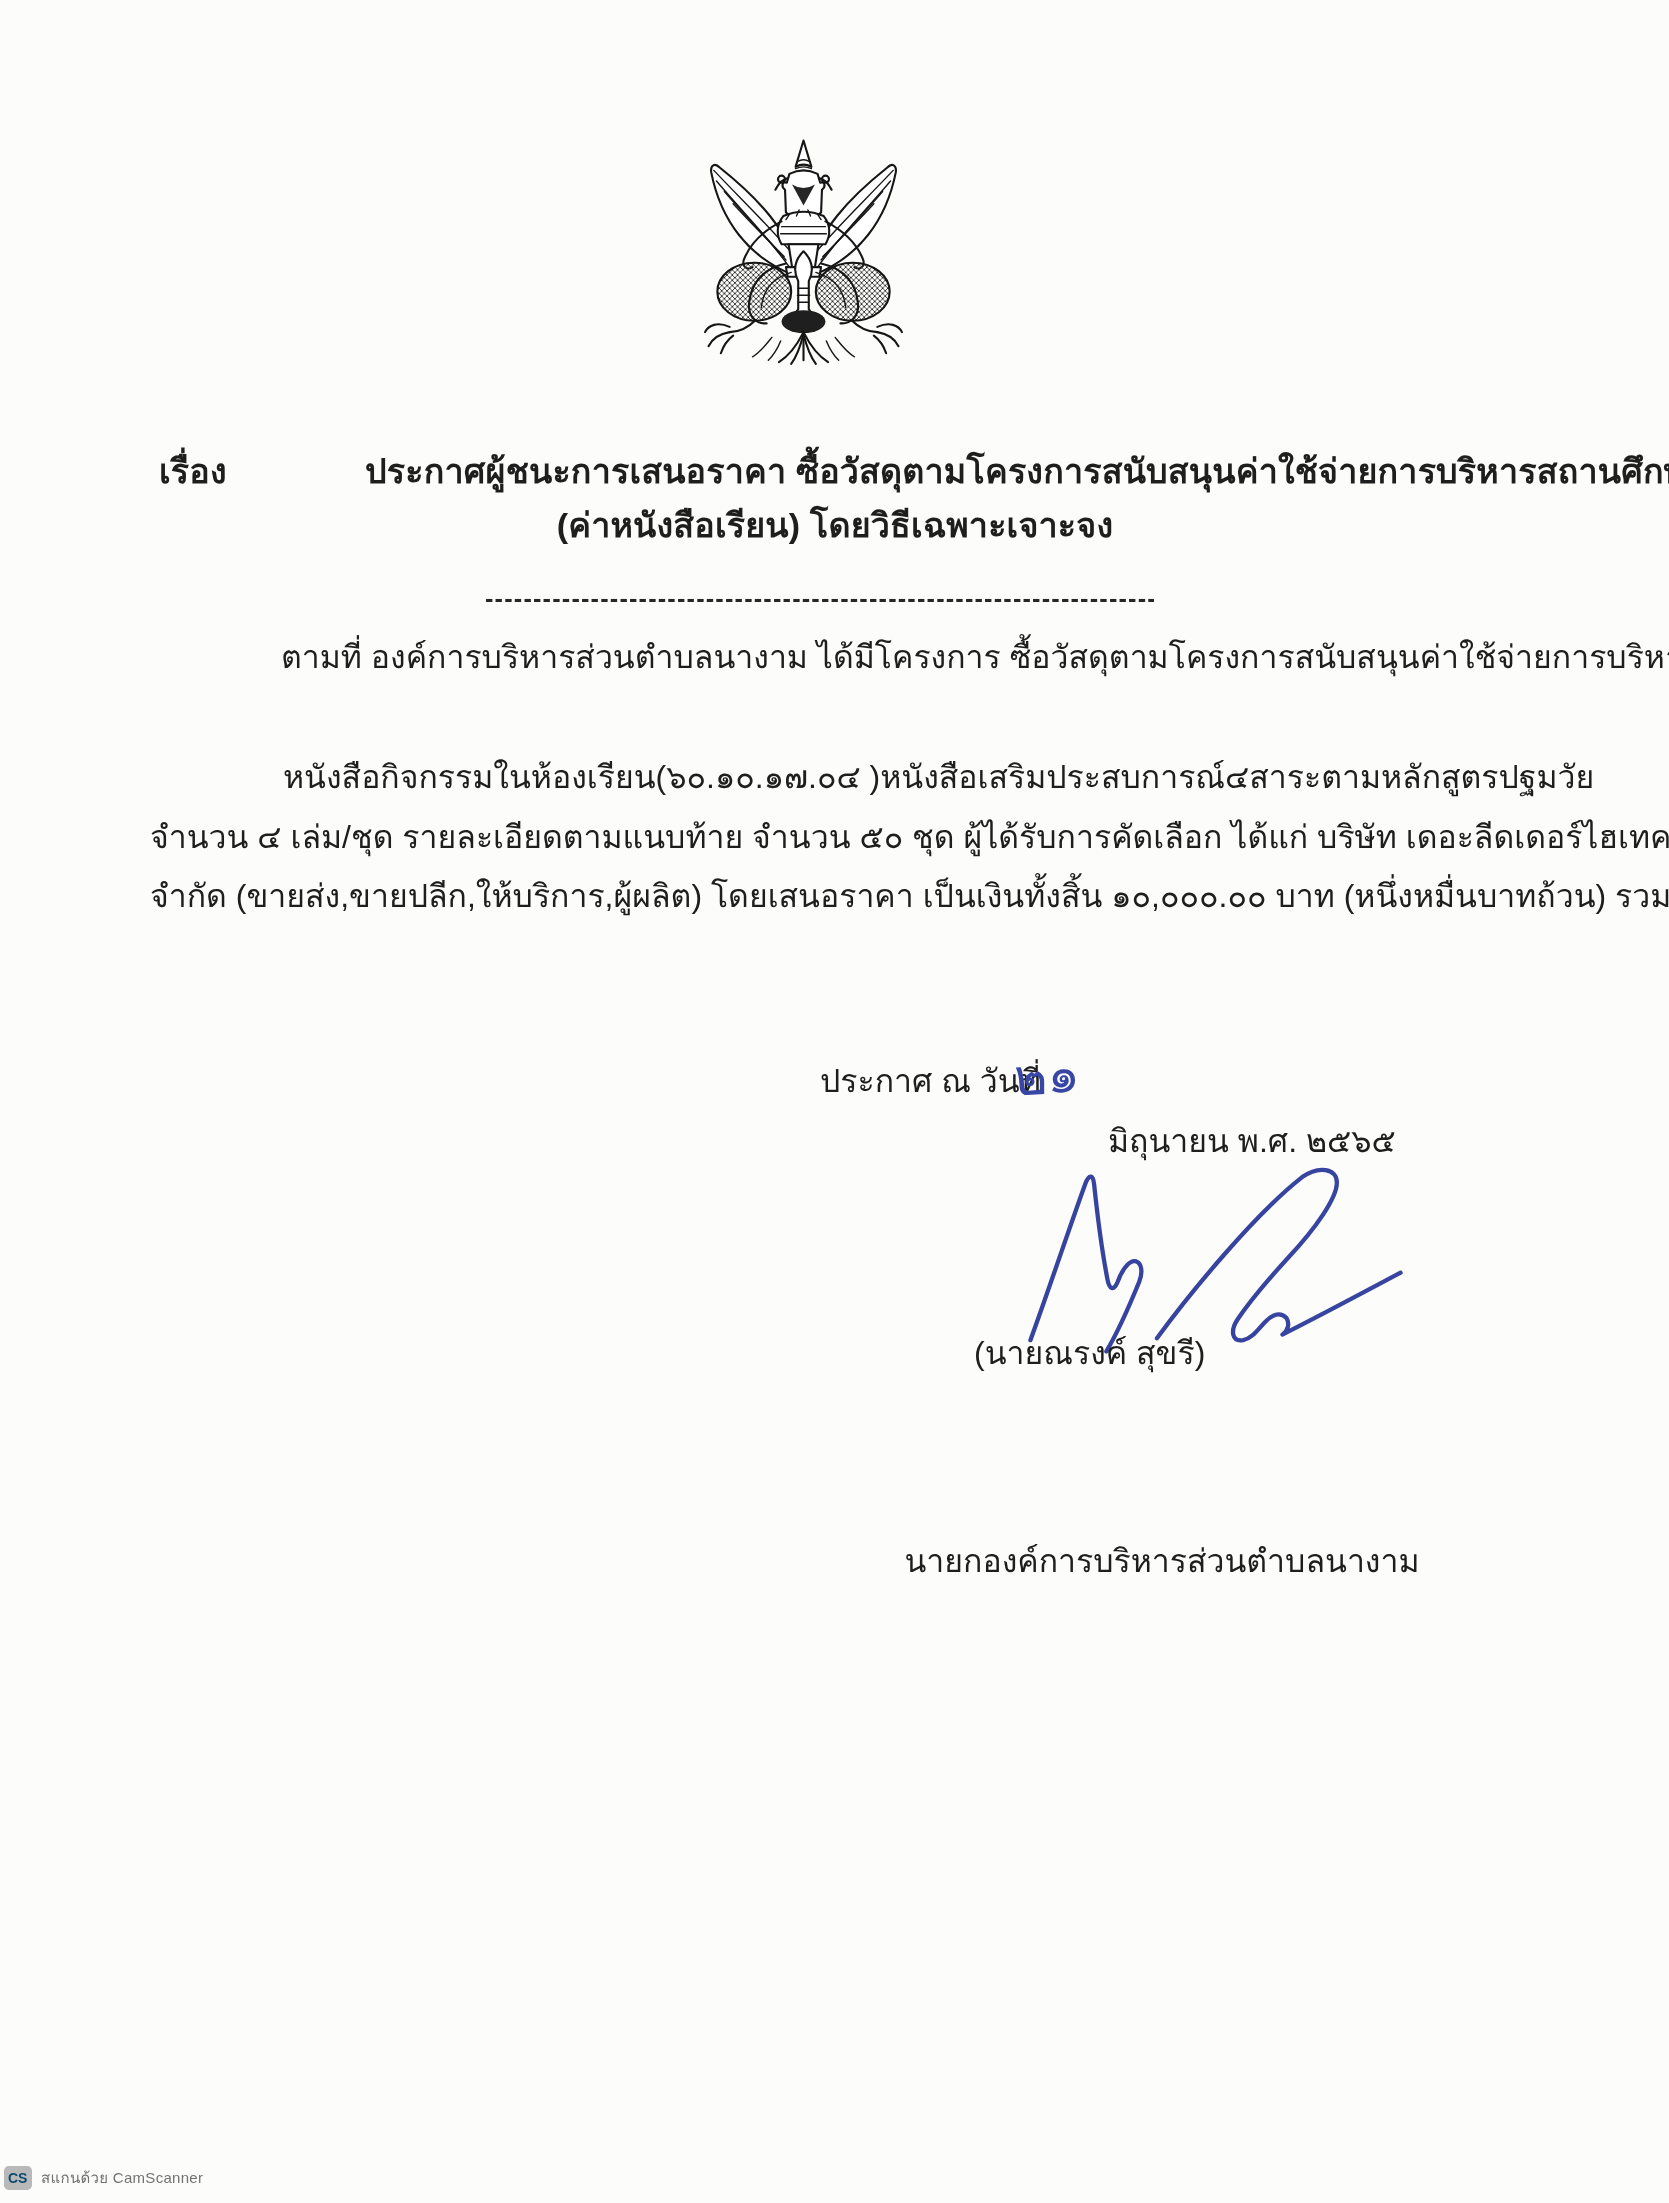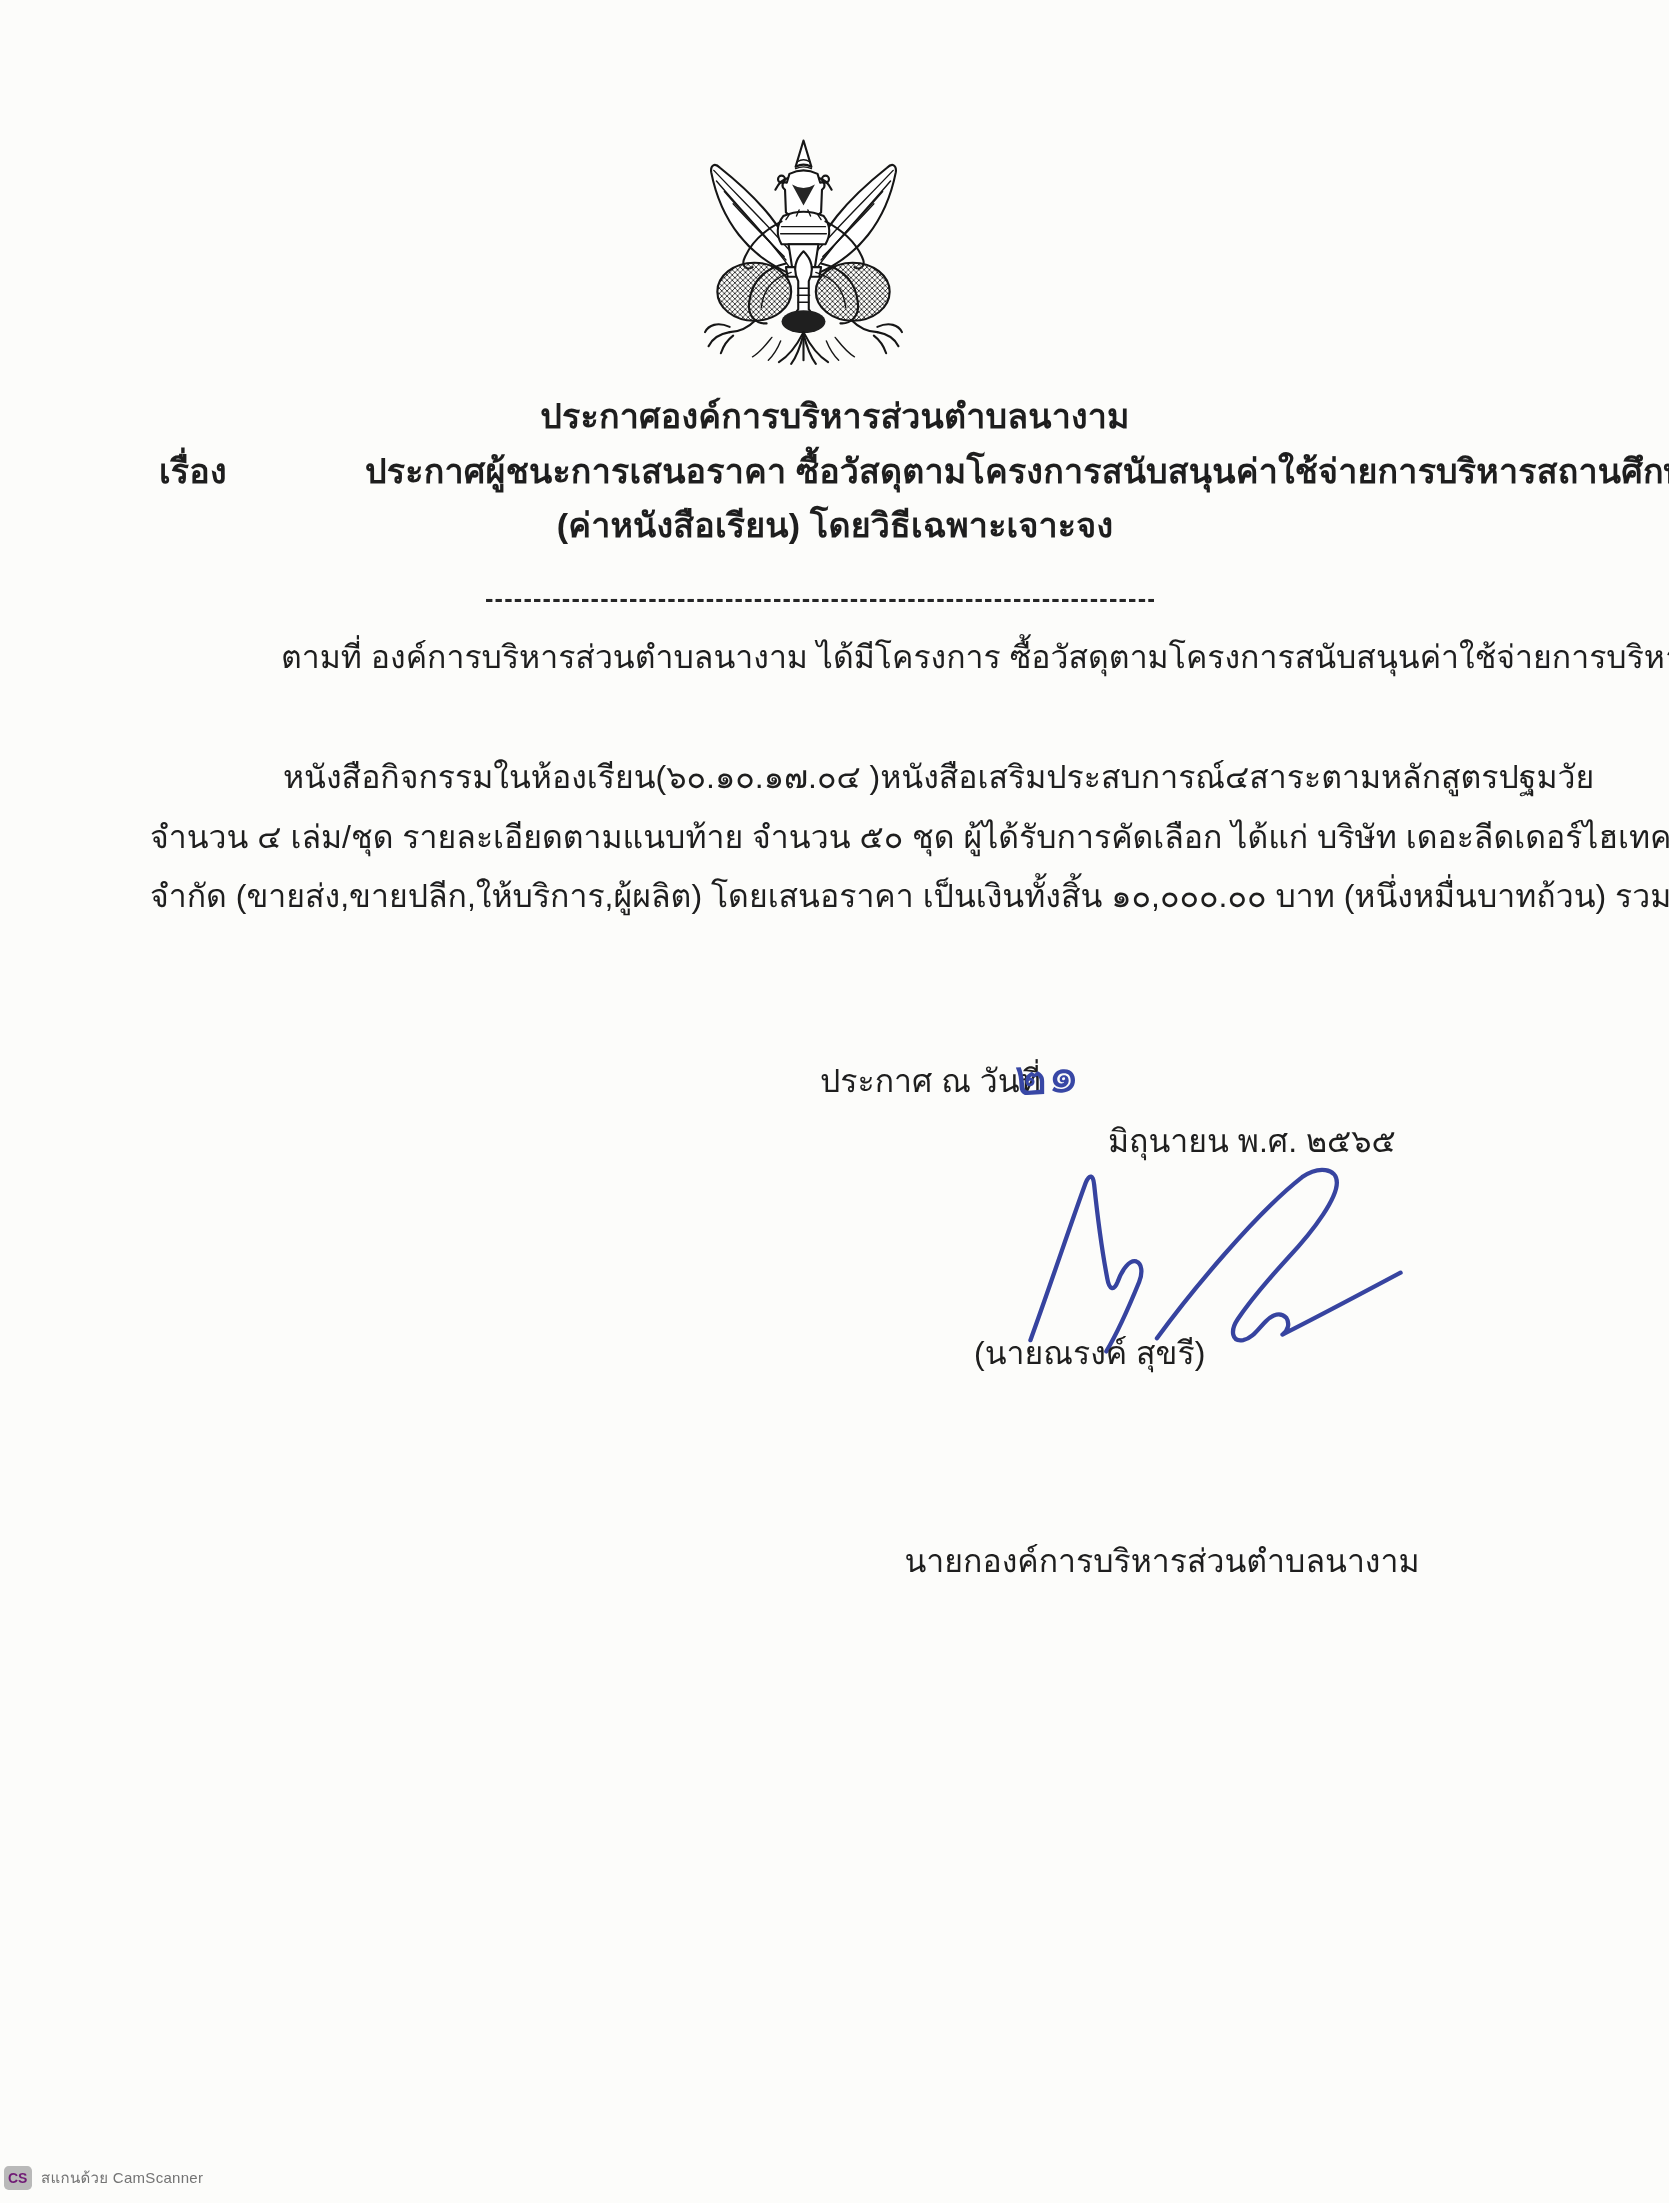--- a/index.html
+++ b/index.html
@@ -26,21 +26,21 @@
     position:absolute;left:1014px;top:1023px;
     font-size:51px;line-height:112px;
     transform:rotate(-4deg) skewX(-4deg);
     transform-origin:left bottom;
   }
   .sig-wrap{position:absolute;left:1007px;top:1162px;width:417px;height:197px;}
   .emblem-wrap{position:absolute;left:698px;top:134px;width:211px;height:231px;}
   .watermark{position:absolute;left:3.7px;top:2166px;display:flex;align-items:center;gap:9.4px;}
   .cs-badge{
     width:28px;height:24px;border-radius:4.7px;background:#b9b9b9;
-    color:#701a75;font-size:14px;font-weight:700;
+    color:#0c4a6e;font-size:14px;font-weight:700;
     display:flex;align-items:center;justify-content:center;
     font-family:"Liberation Sans",sans-serif;
   }
   .wm-label{font-size:15px;color:#737373;letter-spacing:0.3px;}
   svg .thin{stroke-width:1.6;}
 </style>
 </head>
 <body>
 
 <div class="page">
@@ -108,21 +108,20 @@
 
         <path d="M120 224 C 112 240 102 252 92 258"></path>
         <path d="M120 226 C 116 242 112 252 106 260"></path>
         <path d="M120 227 V 256"></path>
         <path d="M120 226 C 124 242 128 252 134 260"></path>
         <path d="M120 224 C 128 240 138 252 148 258"></path>
       </g>
     </svg>
   </div>
 
-  <div class="absline t-title centered" style="top:392px;">ประกาศองค์การบริหารส่วนตำบลนางาม</div>
 
   <div class="absline t-title" style="left:159px;top:447px;">เรื่อง</div>
 
   <div class="absline t-title" style="left:365px;top:447px;">ประกาศผู้ชนะการเสนอราคา ซื้อวัสดุตามโครงการสนับสนุนค่าใช้จ่ายการบริหารสถานศึกษา</div>
 
   <div class="absline t-title centered" style="top:501px;">(ค่าหนังสือเรียน) โดยวิธีเฉพาะเจาะจง</div>
 
   <div class="divider">----------------------------------------------------------------------</div>
 
   <div class="absline t-body" style="left:281px;top:633px;">ตามที่ องค์การบริหารส่วนตำบลนางาม ได้มีโครงการ ซื้อวัสดุตามโครงการสนับสนุนค่าใช้จ่ายการบริหาร</div>

